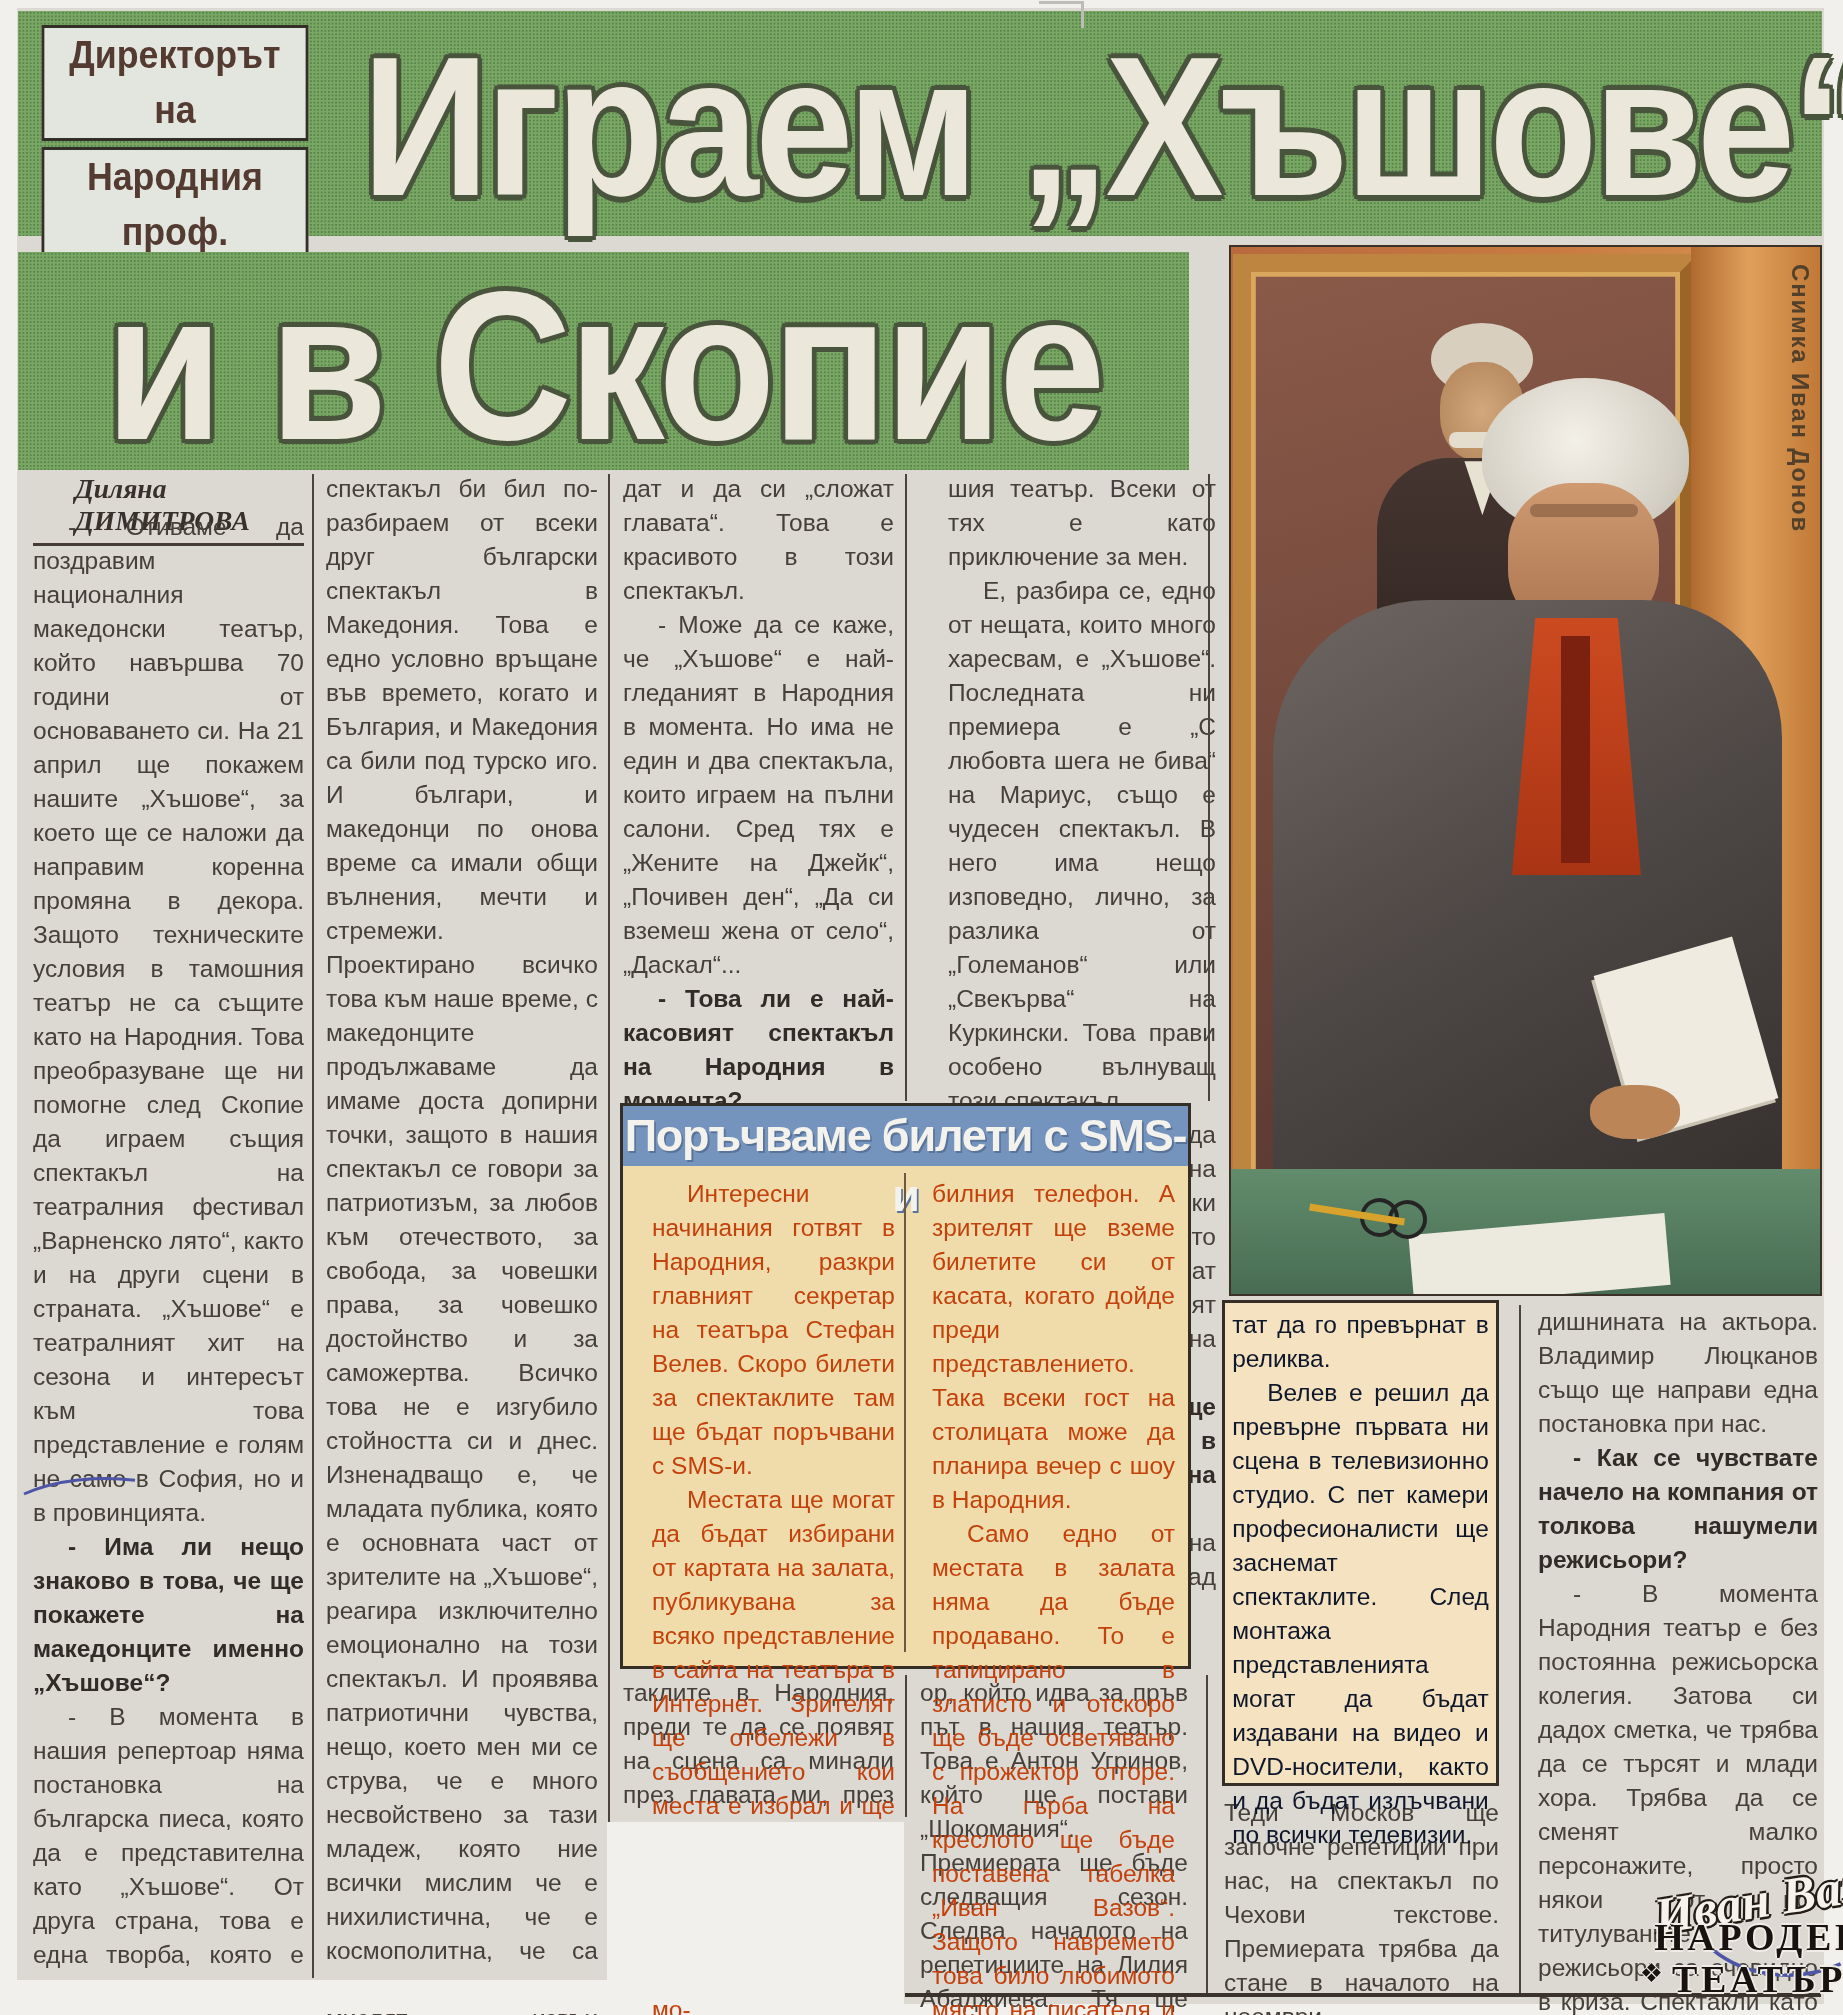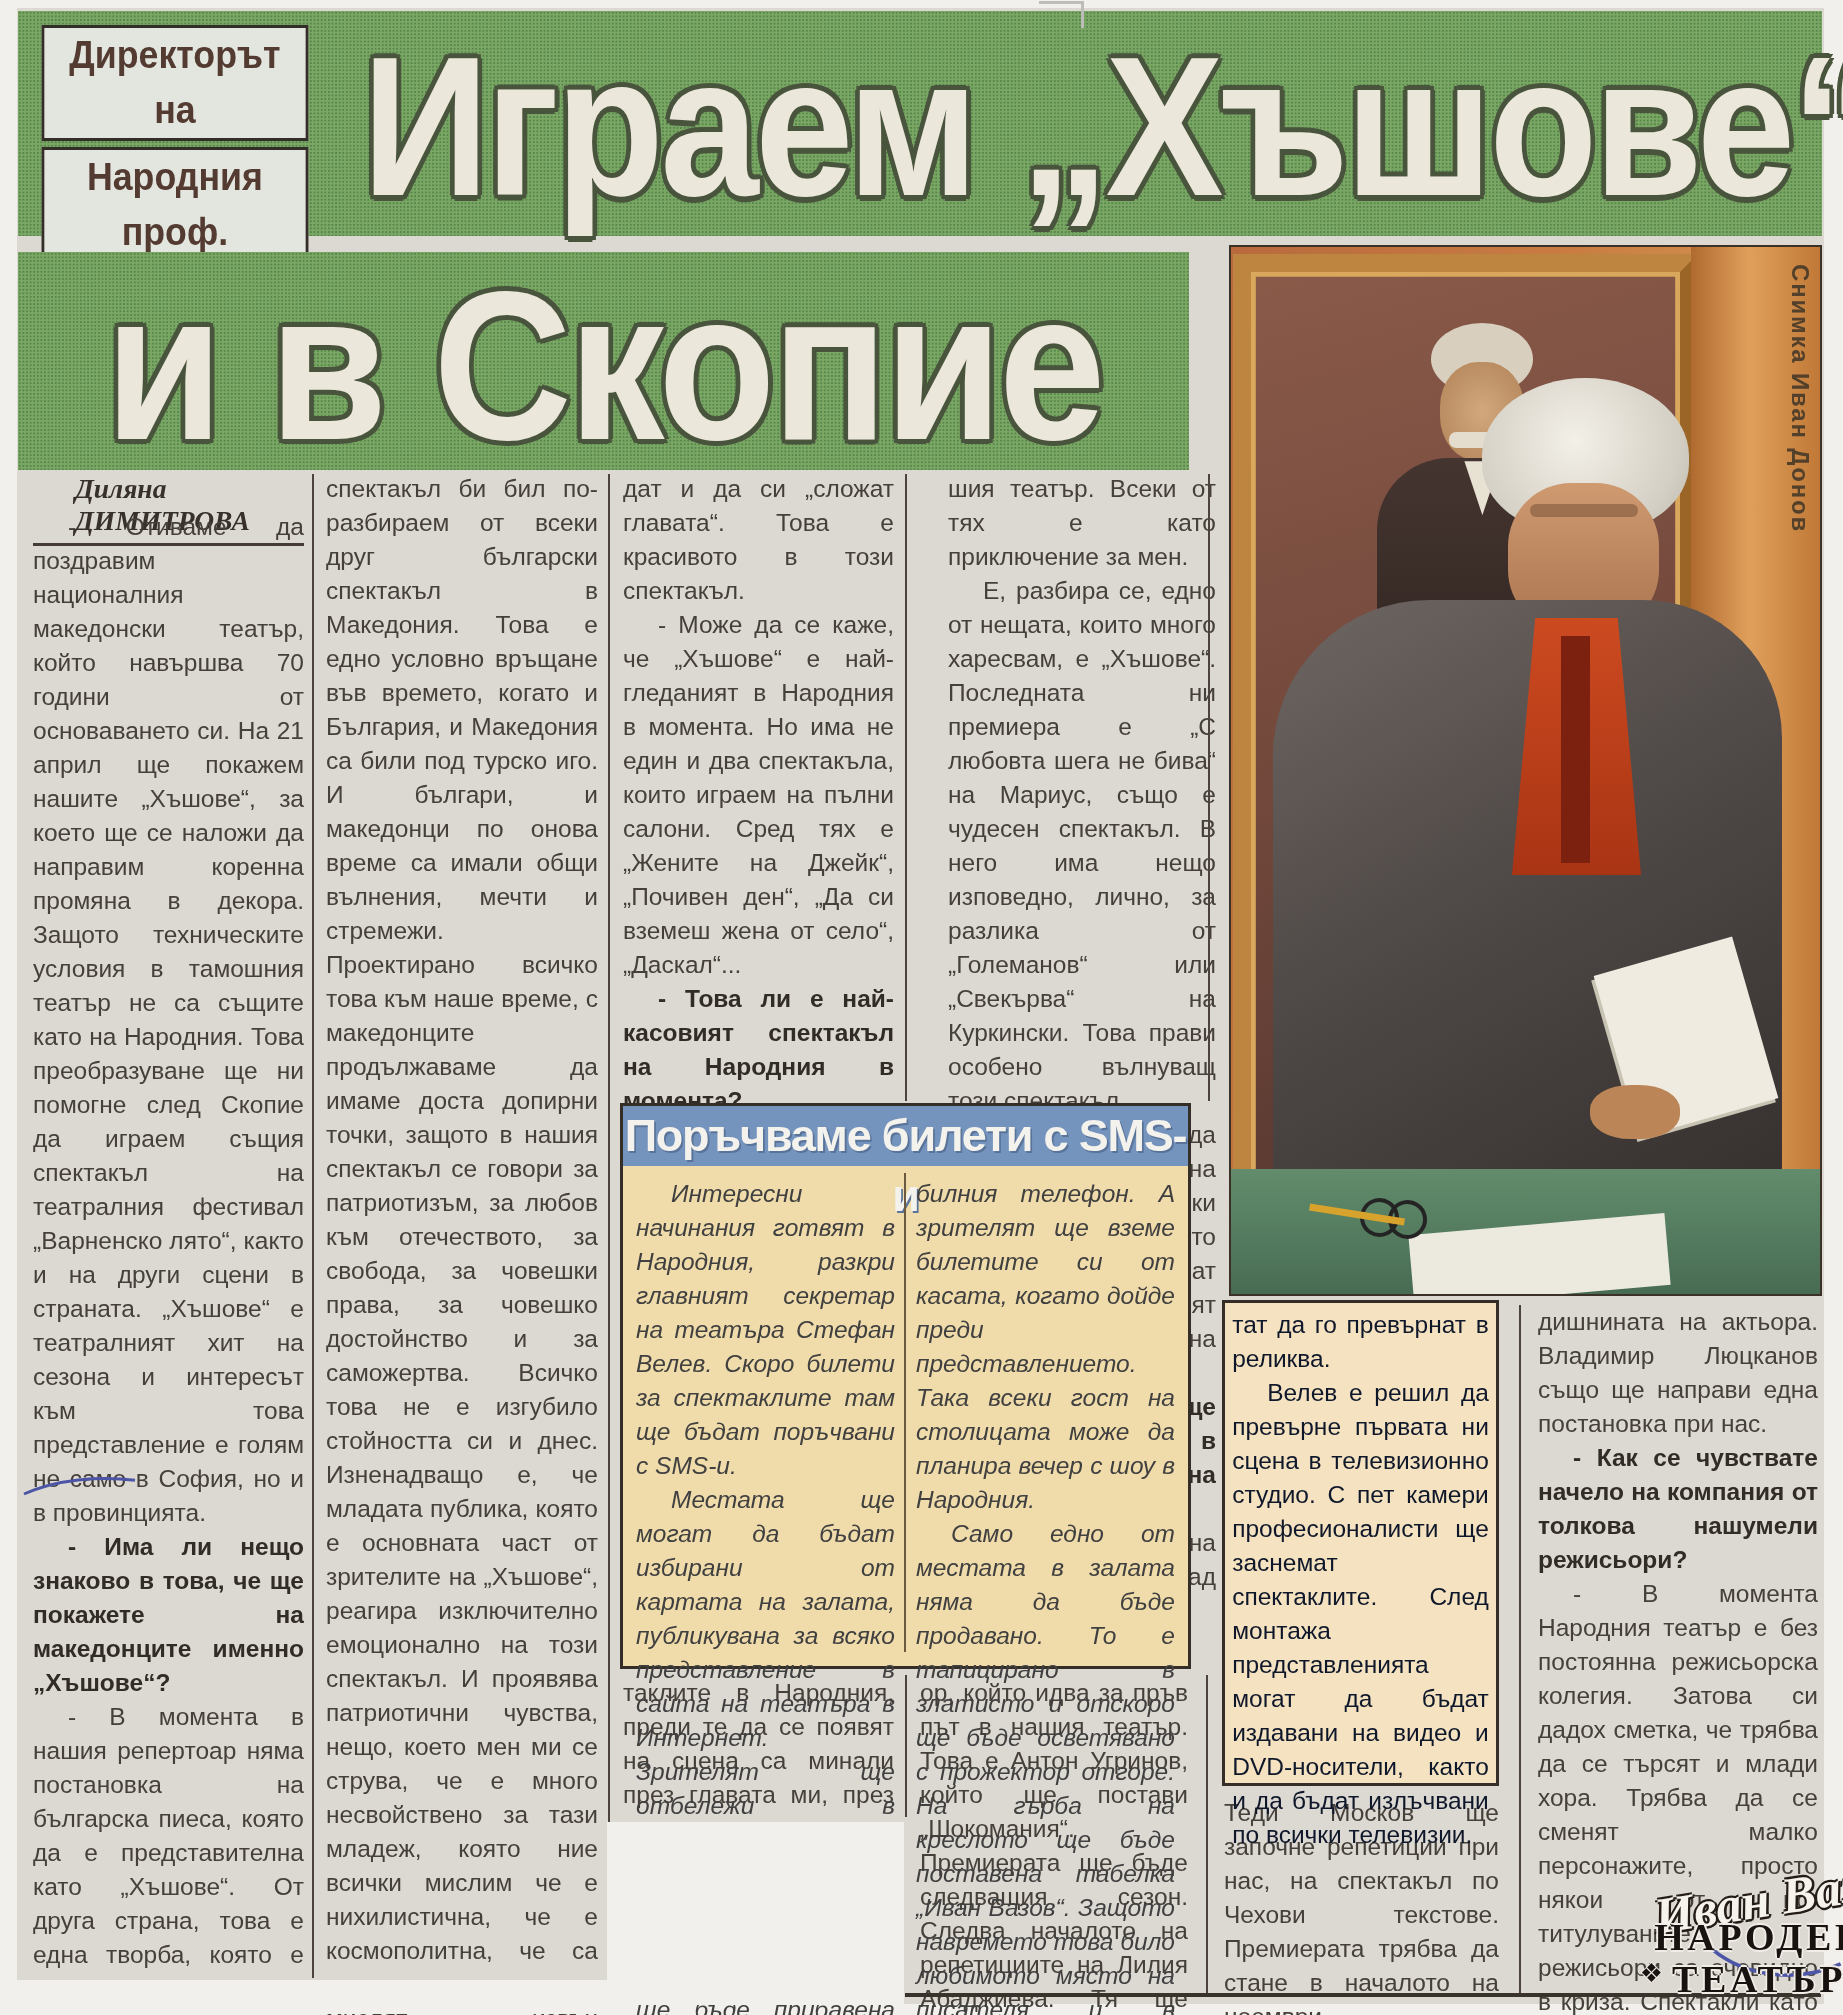--- a/index.html
+++ b/index.html
@@ -34,21 +34,21 @@
   .whitepatch{position:absolute;background:#f2f0ec;}
 
   
   #sms-box{position:absolute;left:620px;top:1103px;width:565px;height:560px;
     border:3px solid #352e27;background:#f0dcaa;}
   #sms-title{height:60px;background:#7493bd;color:#f4f2ec;font-weight:bold;font-size:45px;
     line-height:60px;text-align:center;letter-spacing:-1.2px;
     text-shadow:1.8px 1.8px 0 #5a7499;}
   .sms-col{position:absolute;top:71px;width:259px;font-size:24.5px;line-height:34px;
     text-align:justify;}
-  .sms-col .para{font-style:italic;color:#404040;}
+  .sms-col .para{color:#c2410c;margin-left:16px;}
 
   #beige-cont{position:absolute;left:1222px;top:1300px;width:277px;height:486px;
     border:3px solid #352e27;background:#f4e2c0;box-sizing:border-box;padding:4.8px 7.2px;}
   #beige-cont .para{color:#0f172a;}
   #beige-cont{font-size:24.5px;line-height:34px;text-align:justify;}
 
   
   #photo{position:absolute;left:1229px;top:245px;width:593px;height:1051px;
     border:2.4px solid #3b3126;box-sizing:border-box;overflow:hidden;
     background:linear-gradient(100deg,#b86a3e,#c97d42 45%,#d99a55 80%,#dda45e);}

